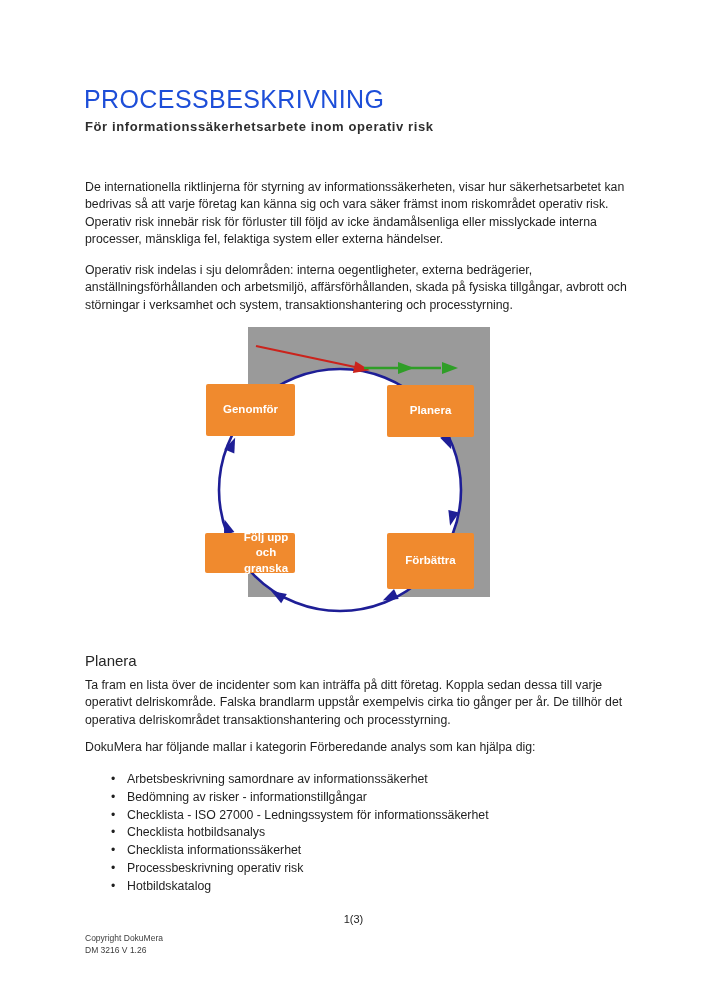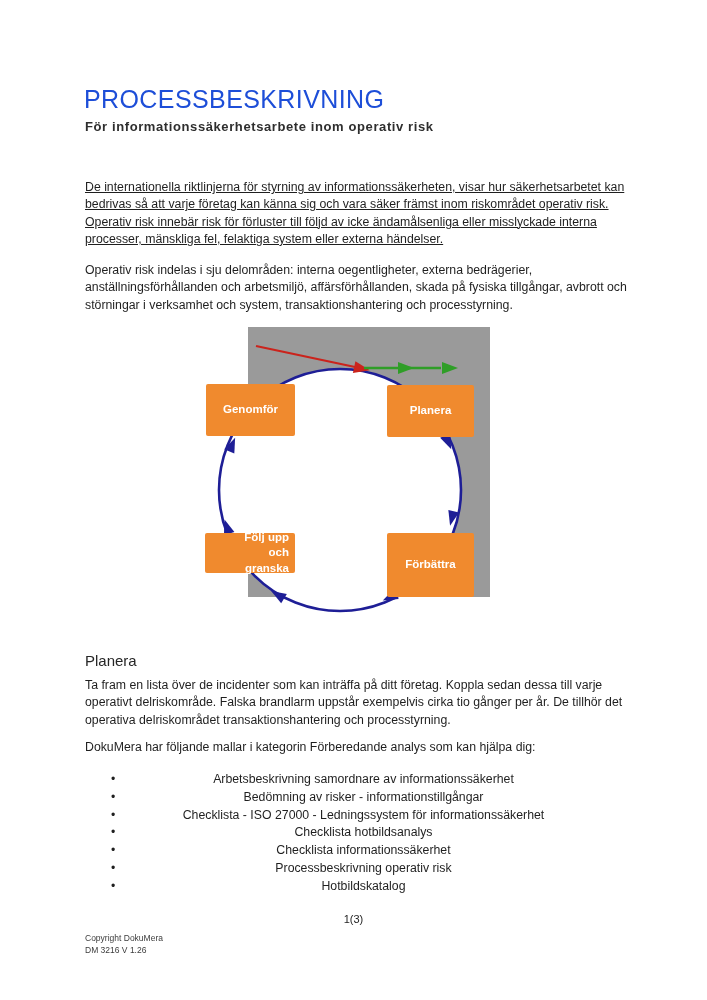--- a/index.html
+++ b/index.html
@@ -21,54 +21,54 @@
   }
   .subtitle {
     left:85px; top:119px;
     font-size:13px; font-weight:700; letter-spacing:0.6px;
     color:#2e2e2e; white-space:nowrap;
   }
   .body-text {
     font-size:12.3px; line-height:17.3px; color:#1f1f1f;
     width:552px;
   }
-  .p1 { left:85px; top:179px;text-decoration:underline; }
+  .p1 { left:85px; top:179px; }
   .p2 { left:85px; top:262px; }
 
   .diagram { left:185px; top:327px; width:330px; height:292px; }
   .diagram svg { position:absolute; left:0; top:0; }
 
   .box {
     position:absolute;
     background:#f08a2e;
     color:#ffffff;
     font-weight:700;
     font-size:11.5px;
     line-height:1.35;
     display:flex; align-items:center; justify-content:center;
-    text-align:right;
+    text-align:center;
     border-radius:2px;
     padding:0 6px;
     box-sizing:border-box;
   }
   .box-genomfor  { left:21px;  top:57px;  width:89px; height:52px; }
   .box-planera   { left:202px; top:58px;  width:87px; height:52px; }
   .box-folj      { left:20px;  top:206px; width:90px; height:40px;padding-left:38px; }
-  .box-forbattra { left:202px; top:206px; width:87px; height:64px; }
+  .box-forbattra { left:202px; top:206px; width:87px; height:56px; }
 
   .h2 {
     left:85px; top:652px;
     font-size:15px; font-weight:400; color:#262626;
   }
   .p3 { left:85px; top:677px; }
   .p4 { left:85px; top:739px; }
 
   ul.templates {
     left:110px; top:771px; width:490px;
-    list-style:none; margin:0; padding:0;text-align:center;
+    list-style:none; margin:0; padding:0;
   }
   ul.templates li {
     position:relative;
     padding-left:17px;
     font-size:12.3px;
     line-height:17.8px;
     color:#1f1f1f;
   }
   ul.templates li::before {
     content:"\2022";

